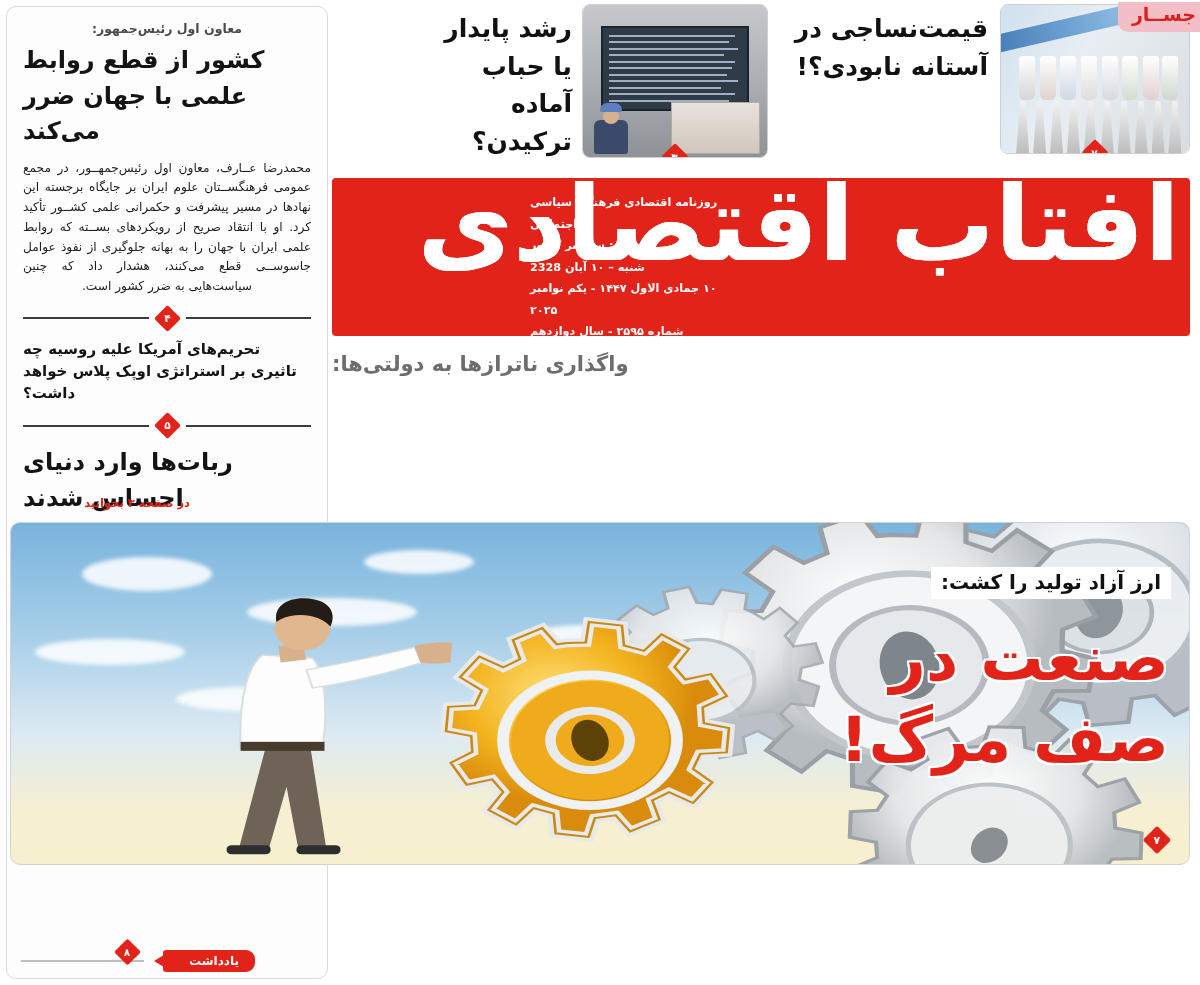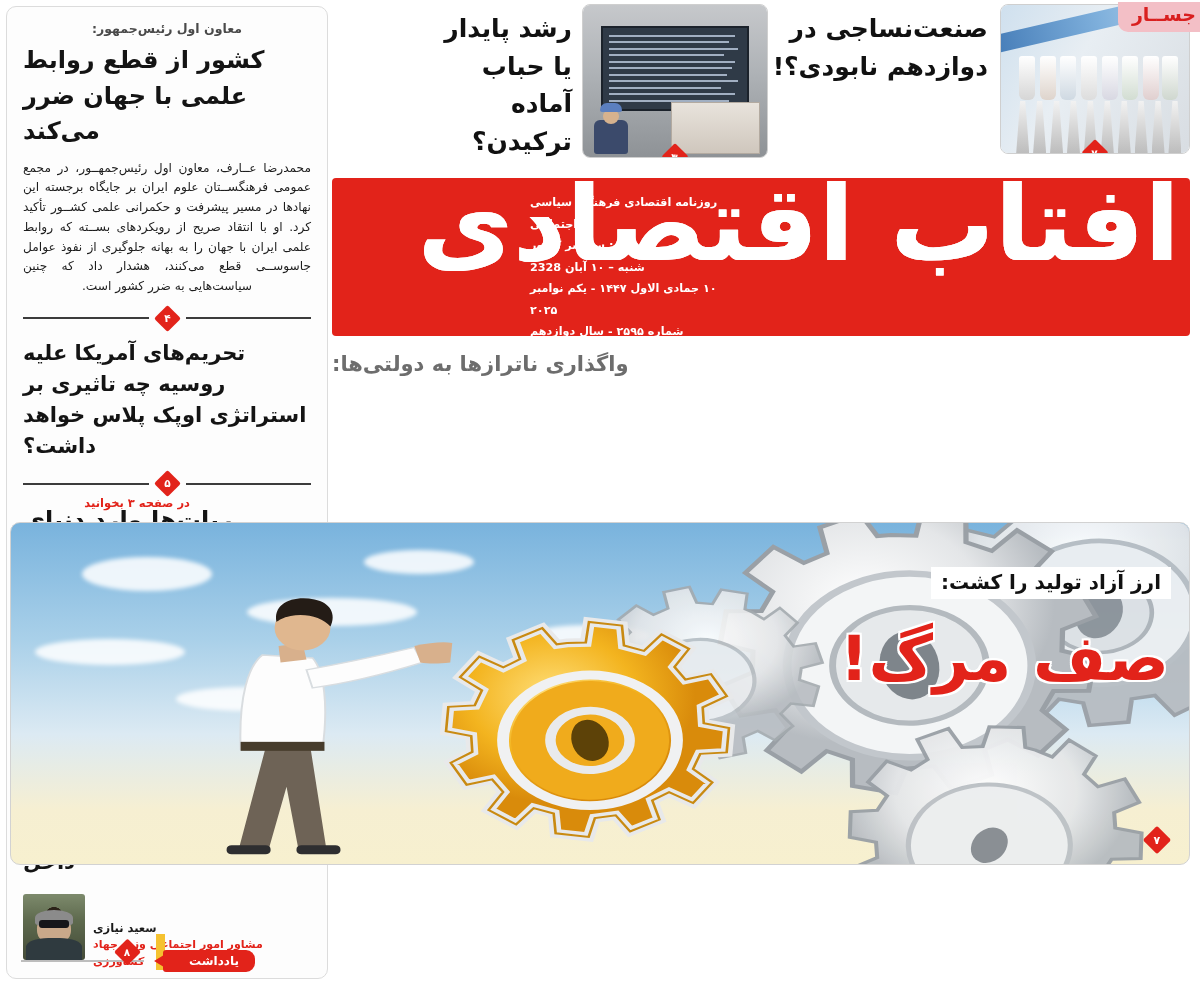--- a/index.html
+++ b/index.html
@@ -38,21 +38,21 @@
     margin-bottom: 7px;
   }
   .side-head {
     text-align: left;
     font-size: 24px;
     font-weight: bold;
     color: #141414;
     line-height: 1.48;
     letter-spacing: -0.2px;
   }
-  .side-head.sm { font-size: 21px; }
+  .side-head.sm { font-size: 15px; }
   .side-body {
     margin-top: 9px;
     font-size: 12.2px;
     line-height: 1.62;
     color: #1d1d1d;
     text-align: justify;
     text-align-last: center;
   }
   .sep {
     display: flex;
@@ -615,21 +615,21 @@
           <span class="cone" style="right:49%;"></span>
         <span class="cone" style="right:58%;"></span>
           <span class="cone" style="right:67%;"></span>
         <span class="cone" style="right:76%;"></span>
           <span class="cone" style="right:85%;"></span>
       </div>
       <span class="badge">
           <span>۷</span>
         </span>
     </div>
-    <h2 class="top-title">صنعت‌نساجی در دوازدهم نابودی؟!</h2>
+    <h2 class="top-title">قیمت‌نساجی در آستانه نابودی؟!</h2>
   </section>
 
   <div class="corner-tab">جســار</div>
 
   <header class="masthead">
     <div class="logo-text">آفتاب اقتصادی</div>
     <div class="masthead-info">
       <div>روزنامه اقتصادی فرهنگی سیاسی اجتماعی</div>
       <div>توزیع: سراسر کشور</div>
       <div>شنبه – ۱۰ آبان 2328</div>
@@ -723,20 +723,21 @@
       <path d="M296,196 C330,188 372,176 404,166 L412,186 C378,200 336,214 302,220 Z" fill="#fdfdfd" stroke="#d9dde0" stroke-width="2"></path>
       <path d="M404,164 C420,160 432,158 442,160 L440,186 C428,188 418,188 410,186 Z" fill="#d8b08c"></path>
 
       <path d="M268,164 L292,160 L296,182 L270,186 Z" fill="#d8b08c"></path>
       <ellipse cx="292" cy="140" rx="28" ry="30" fill="#e0b78f"></ellipse>
       <path d="M266,132 C262,108 282,96 304,102 C320,106 326,122 320,138 C312,126 296,120 280,124 C272,126 268,130 266,132 Z" fill="#241c16"></path>
     </svg>
 
     <div class="overlay-kicker">ارز آزاد تولید را کشت:</div>
     <div class="overlay-head">
+      <div>صنعت در</div>
       <div>صف مرگ!</div>
     </div>
     <span class="photo-badge">
         <span>۷</span>
       </span>
   </figure>
 
 </div>
 
 </body></html>

